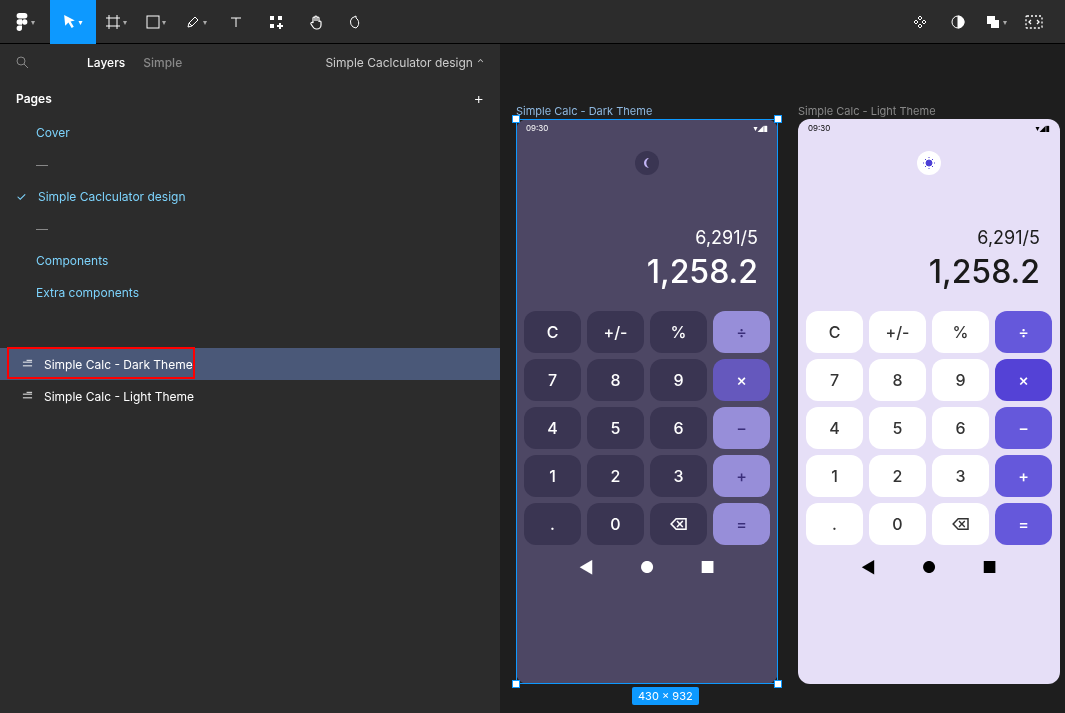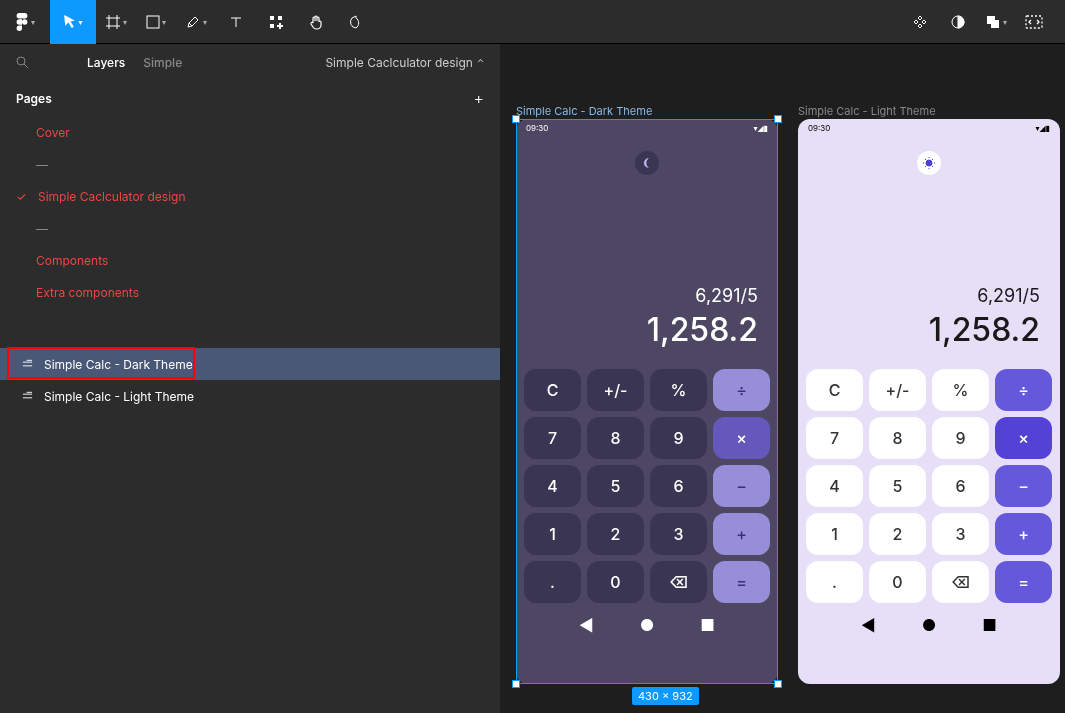--- a/index.html
+++ b/index.html
@@ -14,21 +14,21 @@
 .chev { font-size: 8px; margin-left: 2px; color: #aaa; }
 .main { display: flex; height: calc(100% - 44px); }
 .sidebar { width: 500px; background: #2c2c2c; display: flex; flex-direction: column; }
 .side-tabs { height: 36px; display: flex; align-items: center; padding: 0 16px; gap: 18px; }
 .search-ico { color: #888; }
 .side-tab { font-size: 12px; color: #888; font-weight: 500; }
 .side-tab.active { color: #fff; margin-left: 40px; }
 .side-filename { margin-left: auto; font-size: 12px; color: #ccc; display: flex; align-items: center; gap: 4px; }
 .pages-head { height: 36px; display: flex; align-items: center; justify-content: space-between; padding: 0 16px; font-size: 12px; font-weight: 600; }
 .pages-head .plus { font-size: 16px; color: #fff; font-weight: 300; }
-.page-item { height: 32px; display: flex; align-items: center; padding-left: 36px; font-size: 12px; color: #ef4444; gap: 8px; }
+.page-item { height: 32px; display: flex; align-items: center; padding-left: 36px; font-size: 12px; color: #7dd3fc; gap: 8px; }
 .page-item.sep { color: #888; }
 .page-item .check { margin-left: -20px; width: 14px; }
 .layer-item { height: 32px; display: flex; align-items: center; padding-left: 20px; font-size: 12px; color: #fff; gap: 10px; }
 .layer-item.selected { background: #4a5878; }
 .layer-icon { width: 14px; display: flex; justify-content: center; }
 .highlight { position: absolute; border: 2px solid red; pointer-events: none; }
 .canvas { flex: 1; background: #1e1e1e; position: relative; overflow: hidden; }
 .frame-label { position: absolute; font-size: 11px; color: #8eb8e0; }
 .frame-label.light { color: #888; }
 .artboard { position: absolute; border-radius: 12px; }
@@ -37,21 +37,21 @@
 .sel-outline { position: absolute; border: 1px solid #0d99ff; pointer-events: none; }
 .sel-handle { position: absolute; width: 8px; height: 8px; background: #fff; border: 1px solid #0d99ff; }
 .dim-label { position: absolute; background: #0d99ff; color: #fff; font-size: 11px; padding: 2px 6px; border-radius: 2px; }
 .statusbar { height: 18px; display: flex; align-items: center; justify-content: space-between; padding: 0 10px; font-size: 8px; }
 .statusbar.dark { color: #fff; }
 .statusbar.light { color: #000; }
 .themebtn { width: 24px; height: 24px; border-radius: 50%; display: flex; align-items: center; justify-content: center; margin: 14px auto 0; }
 .themebtn.dark { background: #3a3552; color: #c3b5f5; }
 .themebtn.light { background: #fff; color: #4c3fd6; }
 .display { text-align: right; padding: 0 20px; }
-.expr { font-size: 18px; margin-top: 110px; }
+.expr { font-size: 18px; margin-top: 52px; }
 .result { font-size: 32px; font-weight: 500; margin-top: 4px; }
 .dark .expr, .dark .result { color: #fff; }
 .light .expr, .light .result { color: #1a1a1a; }
 .keypad { padding: 8px; display: grid; grid-template-columns: repeat(4, 1fr); gap: 6px; margin-top: 12px; }
 .key { height: 42px; border-radius: 12px; display: flex; align-items: center; justify-content: center; font-size: 16px; font-weight: 500; }
 .dark .key.fn { background: #3a3552; color: #fff; }
 .dark .key.num { background: #3a3552; color: #fff; }
 .dark .key.op { background: #978ed9; color: #3a2e7a; }
 .dark .key.opdark { background: #6558bd; color: #fff; }
 .light .key.fn { background: #fff; color: #333; }

